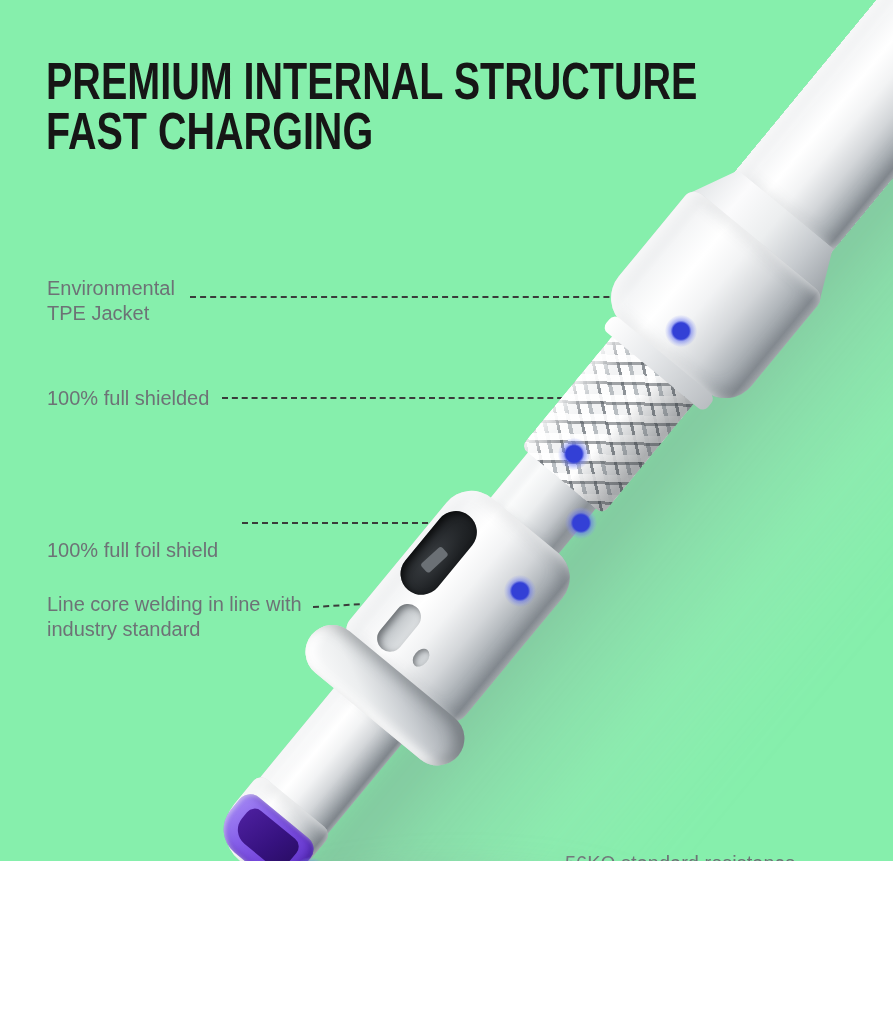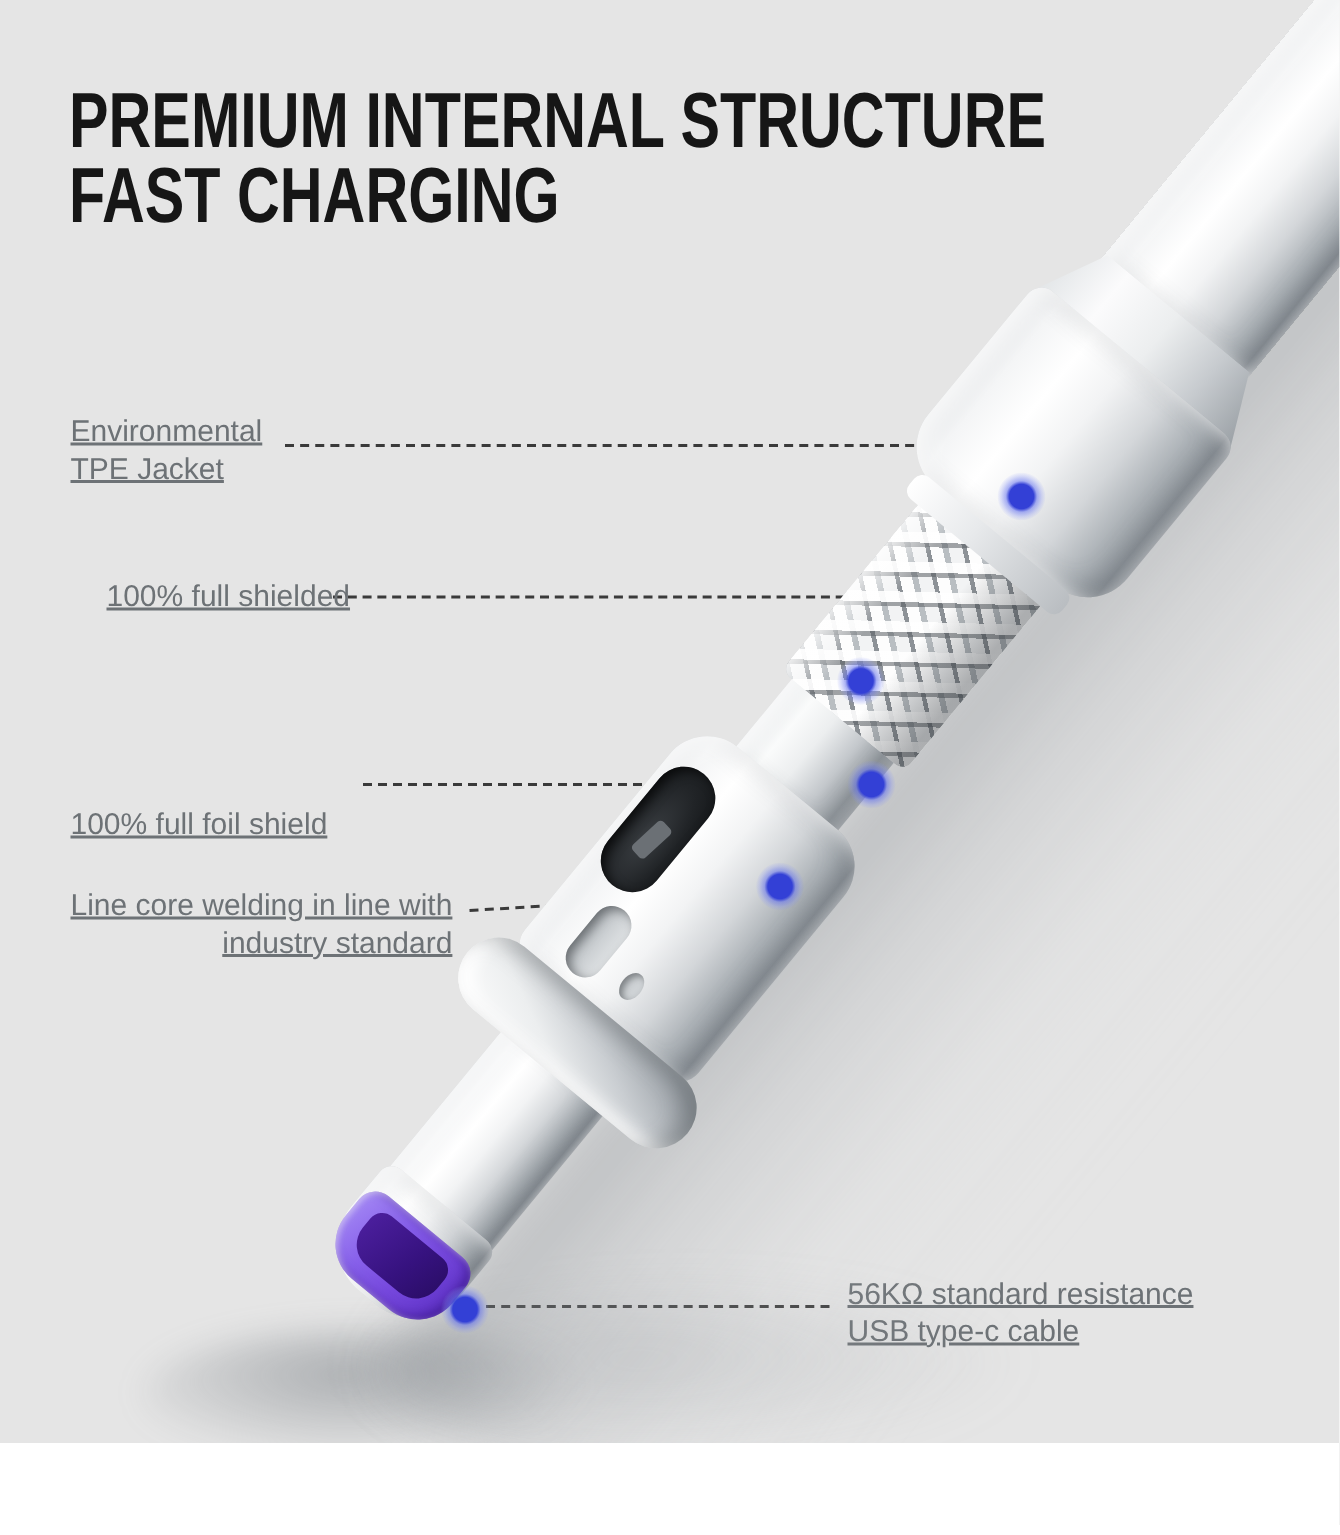--- a/index.html
+++ b/index.html
@@ -1,33 +1,33 @@
 <!DOCTYPE html>
 <html><head>
 <meta charset="utf-8">
 <style>
   html,body{margin:0;padding:0;background:#fff;}
   .stage{
-    position:relative;width:893px;height:962px;overflow:hidden;background:#e5e5e5;
+    position:relative;width:893px;height:861px;overflow:hidden;background:#86efac;
     font-family:"Liberation Sans",sans-serif;
   }
   
   .title-block{position:absolute;left:46px;top:56px;}
   .title-line{
     font-weight:700;font-size:52px;line-height:50px;color:#161616;
     letter-spacing:0px;white-space:nowrap;
     transform:scaleX(0.76);transform-origin:left top;
   }
   
   .callout{position:absolute;font-size:20px;line-height:25px;color:#6d7276;}
-  .callout span{display:block;text-decoration:underline;}
+  .callout span{display:block;}
   .c1{left:47px;top:276px;}
-  .c2{left:47px;top:386px;margin-left:24px;}
+  .c2{left:47px;top:386px;}
   .c3{left:47px;top:538px;}
-  .c4{left:47px;top:592px;text-align:right;}
+  .c4{left:47px;top:592px;}
   .c5{left:565px;top:851px;}
   
   .hline{position:absolute;height:0;border-top:2px dashed #3a3a3a;}
   .vline{position:absolute;width:0;border-left:2px dashed #3a3a3a;}
   .l1a{left:190px;top:296px;width:490px;}
   .l1b{left:680px;top:297px;height:23px;}
   .l2a{left:222px;top:397px;width:351px;}
   .l2b{left:572px;top:398px;height:44px;}
   .l3{left:242px;top:522px;width:326px;}
   .l4{left:313px;top:606px;width:200px;transform:rotate(-3.4deg);transform-origin:0 50%;}

